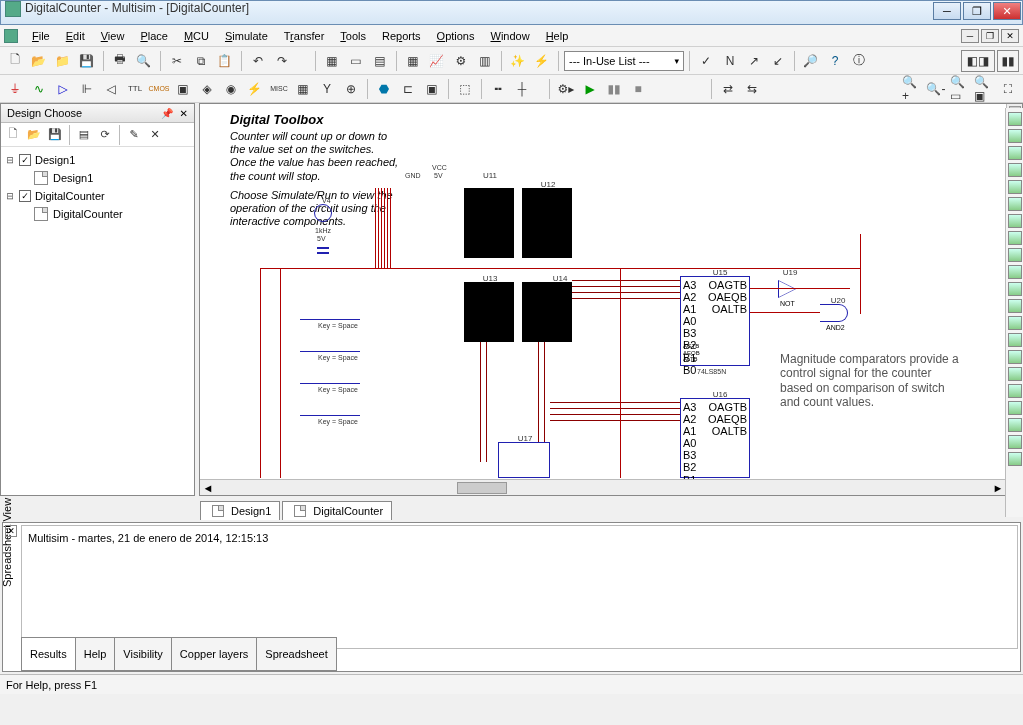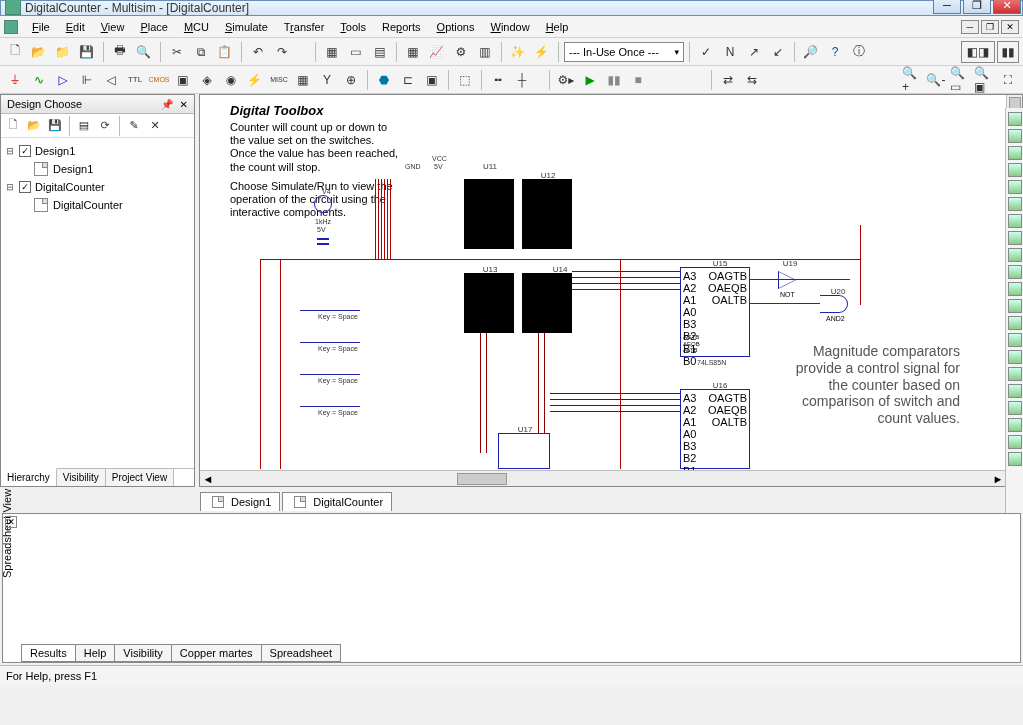--- a/index.html
+++ b/index.html
@@ -1,19 +1,19 @@
 <!DOCTYPE html>
 <html><head>
 <meta charset="utf-8">
 <style>
 * { box-sizing: border-box; margin: 0; padding: 0; font-family: "Segoe UI", Tahoma, sans-serif; font-size: 11px; }
 body { background: #f0f0f0; width: 1023px; height: 725px; overflow: hidden; position: relative; }
 
 
-.titlebar { height: 16px; background: linear-gradient(#eaf4fd,#d6e6f5); display:flex; align-items:flex-end; border:1px solid #6a8db3; }
+.titlebar { height: 25px; background: linear-gradient(#eaf4fd,#d6e6f5); display:flex; align-items:flex-start; border:1px solid #6a8db3; }
 .titlebar .icon { width:16px; height:16px; margin:0 4px; background:#5a8; border:1px solid #487; }
 .titlebar .title { flex:1; color:#333; font-size:12px; }
 .win-btns { display:flex; }
 .win-btn { width:28px; height:18px; margin:1px; border:1px solid #5a7da3; background:linear-gradient(#e8f1fb,#c7dbf0); display:flex; align-items:center; justify-content:center; font-family:Arial; font-size:11px; }
 .win-btn.close { background:linear-gradient(#f08080,#cc3030); color:#fff; }
 
 
 .menubar { height:22px; background:#f4f4f4; display:flex; align-items:center; padding:0 4px; border-bottom:1px solid #d0d0d0; }
 .menubar .mdi-icon { width:14px; height:14px; margin-right:6px; background:#5a8; border:1px solid #487; }
 .menu-item { padding:2px 8px; cursor:default; }
@@ -52,22 +52,22 @@
 
 .canvas-wrap { flex:1; border:1px solid #888; background:#fff; position:relative; overflow:hidden; margin-left:4px;}
 .canvas { position:absolute; top:0; left:0; right:16px; bottom:16px; overflow:hidden; background:#fff;}
 .scroll-v { position:absolute; top:0; right:0; width:16px; bottom:16px; background:#eee; border-left:1px solid #bbb;}
 .scroll-h { position:absolute; left:0; right:16px; bottom:0; height:16px; background:#eee; border-top:1px solid #bbb; display:flex; align-items:center;}
 .scroll-h .thumb{height:12px;background:#ccc;border:1px solid #999;margin:0 auto;width:50px;}
 .scroll-v .thumb{width:12px;background:#ccc;border:1px solid #999;margin:2px auto;height:50px;}
 
 
 .schem-title{position:absolute;top:8px;left:30px;font-weight:bold;font-style:italic;font-size:13px;}
-.schem-desc{position:absolute;top:26px;left:30px;font-size:8px;line-height:1.2;max-width:170px;}
-.schem-note{position:absolute;top:350px;left:580px;font-size:14px;line-height:1.2;color:#555;max-width:180px;text-align:right;}
+.schem-desc{position:absolute;top:26px;left:30px;font-size:8px;line-height:1.2;max-width:170px;font-style:italic;}
+.schem-note{position:absolute;top:350px;left:580px;font-size:12px;line-height:1.2;color:#555;max-width:180px;}
 .chip{position:absolute;background:#000;}
 .chip-label{position:absolute;font-size:8px;color:#333;transform:translate(-50%,0);}
 .wire-h{position:absolute;height:1px;}
 .wire-v{position:absolute;width:1px;}
 .red{background:#b00000;}
 .darkred{background:#8b0000;}
 .comp-box{position:absolute;border:1px solid #2020b0;font-size:7px;padding:2px;line-height:1.1;background:#fff;}
 .key-label{position:absolute;font-size:7px;color:#333;}
 .gate{position:absolute;width:28px;height:18px;border:1px solid #2020b0;border-left:none;border-radius:0 10px 10px 0;background:#fff;}
 .gate-lbl{position:absolute;font-size:7px;}
@@ -81,21 +81,21 @@
 
 .doc-tabs{height:24px;display:flex;align-items:flex-end;padding-left:200px;gap:2px;background:#f0f0f0;}
 .doc-tab{border:1px solid #888;border-bottom:none;background:#fff;padding:3px 8px;display:flex;align-items:center;gap:4px;font-size:11px;}
 .doc-tab .doc-icon{width:12px;height:12px;}
 
 
 .spread{position:relative;margin:2px;height:150px;border:1px solid #888;background:#fff;}
 .spread .close-x{position:absolute;top:2px;left:2px;width:12px;height:12px;border:1px solid #888;font-size:9px;display:flex;align-items:center;justify-content:center;}
 .spread-body{position:absolute;top:2px;left:18px;right:2px;bottom:22px;border:1px solid #bbb;padding:6px;}
 .spread-tabs{position:absolute;bottom:0;left:18px;display:flex;}
-.spread-tab{border:1px solid #888;padding:2px 8px;background:#f4f4f4;font-size:11px;margin-right:-1px;}
+.spread-tab{border:1px solid #888;padding:10px 8px;background:#f4f4f4;font-size:11px;margin-right:-1px;}
 .spread-tab.active{background:#fff;}
 .vlabel{position:absolute;left:0;top:50%;transform:rotate(-90deg) translate(10px,-2px);transform-origin:left top;font-size:11px;white-space:nowrap;}
 
 
 .status{height:20px;background:#f4f4f4;border-top:1px solid #bbb;padding:2px 6px;display:flex;align-items:center;}
 </style>
 </head>
 <body>
 
 <div class="titlebar">
@@ -150,21 +150,21 @@
   <div class="tb-btn">▤</div>
   <div class="tb-sep"></div>
   <div class="tb-btn">▦</div>
   <div class="tb-btn">📈</div>
   <div class="tb-btn">⚙</div>
   <div class="tb-btn">▥</div>
   <div class="tb-sep"></div>
   <div class="tb-btn">✨</div>
   <div class="tb-btn">⚡</div>
   <div class="tb-sep"></div>
-  <div class="tb-combo">--- In-Use Once ---</div>
+  <div class="tb-combo">--- In-Use List ---</div>
   <div class="tb-sep"></div>
   <div class="tb-btn">✓</div>
   <div class="tb-btn">N</div>
   <div class="tb-btn">↗</div>
   <div class="tb-btn">↙</div>
   <div class="tb-sep"></div>
   <div class="tb-btn">🔎</div>
   <div class="tb-btn" style="color:#058;">?</div>
   <div class="tb-btn">ⓘ</div>
   <div class="right-tools">
@@ -248,25 +248,20 @@
       <div class="tree-row">
         <span class="tw">⊟</span>
           <span class="chk">✓</span>
         <span class="tree-label">DigitalCounter</span>
       </div>
       <div class="tree-row" style="padding-left:28px">
         <span class="doc-icon"></span>
         <span class="tree-label">DigitalCounter</span>
       </div>
     </div>
-    <div class="left-tabs">
-      <div class="left-tab active">Hierarchy</div>
-      <div class="left-tab">Visibility</div>
-      <div class="left-tab">Project View</div>
-    </div>
   </div>
 
   <div class="canvas-wrap">
     <div class="canvas">
       <div class="schem-title">Digital Toolbox</div>
       <div class="schem-desc">
         <div>Counter will count up or down to the value set on the switches. Once the value has been reached, the count will stop.</div>
         <div style="margin-top:6px">Choose Simulate/Run to view the operation of the circuit using the interactive components.</div>
       </div>
 
@@ -423,24 +418,27 @@
   </div>
   <div class="doc-tab">
     <span class="doc-icon"></span>
     <span>DigitalCounter</span>
   </div>
 </div>
 
 <div class="spread">
   <div class="vlabel">Spreadsheet View</div>
   <div class="close-x">✕</div>
+  <div class="spread-body">
+    <span>Multisim  -  martes, 21 de enero de 2014, 12:15:13</span>
+  </div>
   <div class="spread-tabs">
     <div class="spread-tab active">Results</div>
     <div class="spread-tab">Help</div>
     <div class="spread-tab">Visibility</div>
-    <div class="spread-tab">Copper martes</div>
+    <div class="spread-tab">Copper layers</div>
     <div class="spread-tab">Spreadsheet</div>
   </div>
 </div>
 
 <div class="status">
   <span>For Help, press F1</span>
 </div>
 
 </body></html>

